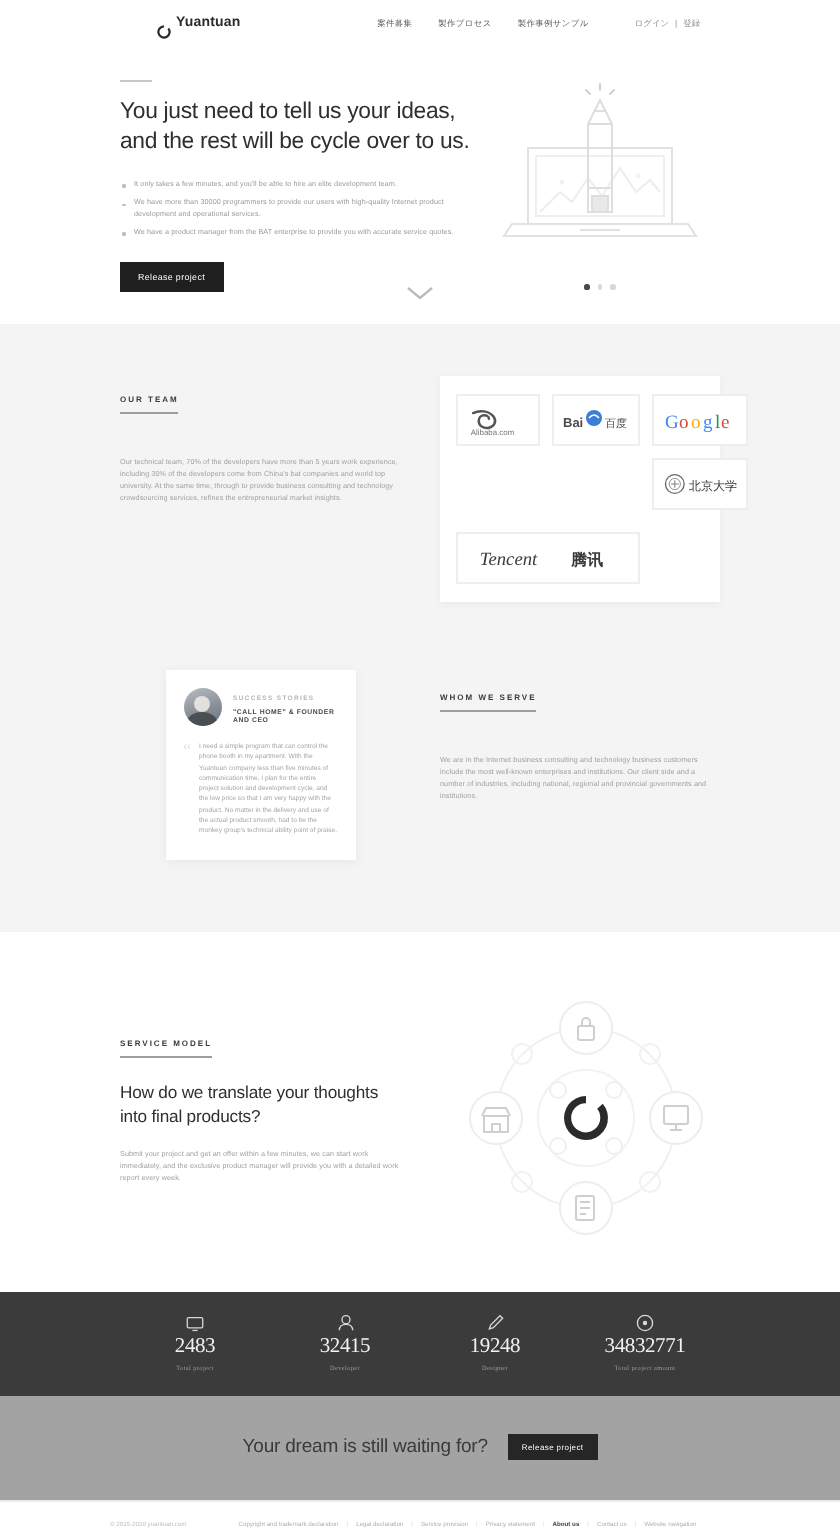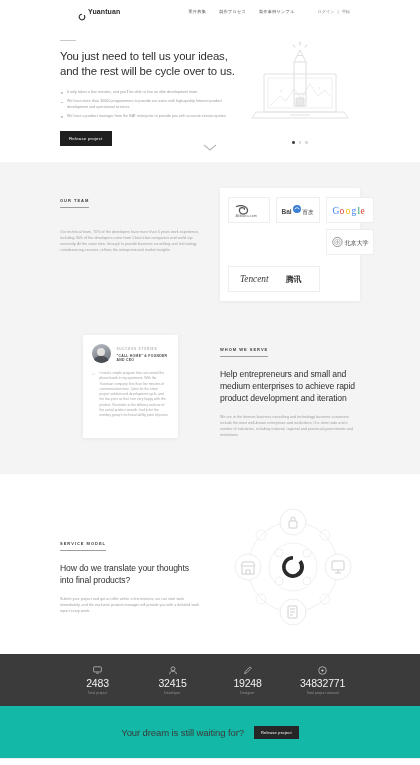--- a/index.html
+++ b/index.html
@@ -124,28 +124,28 @@
     position:absolute; left:0; top:0; font-size:9px; color:#e2e2e2;
     font-family:"Liberation Serif", serif; line-height:8px;
   }
 
   
   .sec-model { background:#ffffff; padding:34px 0 28px; }
   .diagram { width:130px; height:118px; position:relative; margin-left:6px; }
 
   
   .sec-stats { background:#3b3b3b; height:52px; display:flex; align-items:center; }
-  .stats { width:300px; margin:0 auto; display:flex; }
+  .stats { width:300px; margin:0 auto; display:flex;font-family:Liberation Serif, serif; }
   .stat { flex:1; text-align:center; color:#fff; }
   .stat-icon { height:9px; display:flex; align-items:center; justify-content:center; margin-bottom:2px; }
   .stat-num { font-size:10.5px; letter-spacing:-.2px; line-height:12px; color:#f2f2f2; }
   .stat-lbl { font-size:3.2px; color:#9a9a9a; margin-top:2px; letter-spacing:.2px; }
 
   
-  .sec-cta { background:#14b8a6; height:52px; display:flex; align-items:center; justify-content:center; gap:10px; }
+  .sec-cta { background:#a3a3a3; height:52px; display:flex; align-items:center; justify-content:center; gap:10px; }
   .cta-text { font-size:9.5px; color:#3a3a3a; letter-spacing:-.1px; }
   .cta-btn {
     background:#262626; color:#fff; font-size:4px; padding:4px 7px; border:none; cursor:pointer;
     letter-spacing:.2px;
   }
 
   
   .footer { background:#fff; border-top:1px solid #ececec; height:24px; display:flex; align-items:center; }
   .footer-in { width:310px; margin:0 auto; display:flex; align-items:center; }
   .copy { font-size:3.1px; color:#bdbdbd; }
@@ -300,28 +300,27 @@
             </div>
           </div>
           <div class="q-body">
             <span class="q-mark">“</span>
             <span>I need a simple program that can control the phone booth in my apartment. With the Yuantuan company less than five minutes of communication time, I plan for the entire project solution and development cycle, and the low price so that I am very happy with the product. No matter in the delivery and use of the actual product smooth, had to be the monkey group's technical ability point of praise.</span>
           </div>
         </div>
       </div>
       <div class="col-right" style="padding-top:6px;">
         <div class="eyebrow">WHOM WE SERVE</div>
-        <div class="sec-title">Help entrepreneurs and small and medium enterprises to achieve rapid product development and iteration</div>
         <div class="sec-body">We are in the Internet business consulting and technology business customers include the most well-known enterprises and institutions. Our client side and a number of industries, including national, regional and provincial governments and institutions.</div>
       </div>
     </div>
   </div>
 
   <div class="sec-model">
-    <div class="wrap" style="align-items:center;">
+    <div class="wrap" style="align-items:flex-start;">
       <div class="col-left" style="padding-top:10px;">
         <div class="eyebrow">SERVICE MODEL</div>
         <div class="sec-title">How do we translate your thoughts into final products?</div>
         <div class="sec-body">Submit your project and get an offer within a few minutes, we can start work immediately, and the exclusive product manager will provide you with a detailed work report every week.</div>
       </div>
       <div class="col-right" style="display:flex;justify-content:center;">
         <div class="diagram">
           <svg width="130" height="118" viewBox="0 0 130 118">
             <circle cx="65" cy="59" r="45" fill="none" stroke="#f0f0f0" stroke-width="1"></circle>
             <circle cx="65" cy="59" r="24" fill="none" stroke="#f2f2f2" stroke-width="1"></circle>

